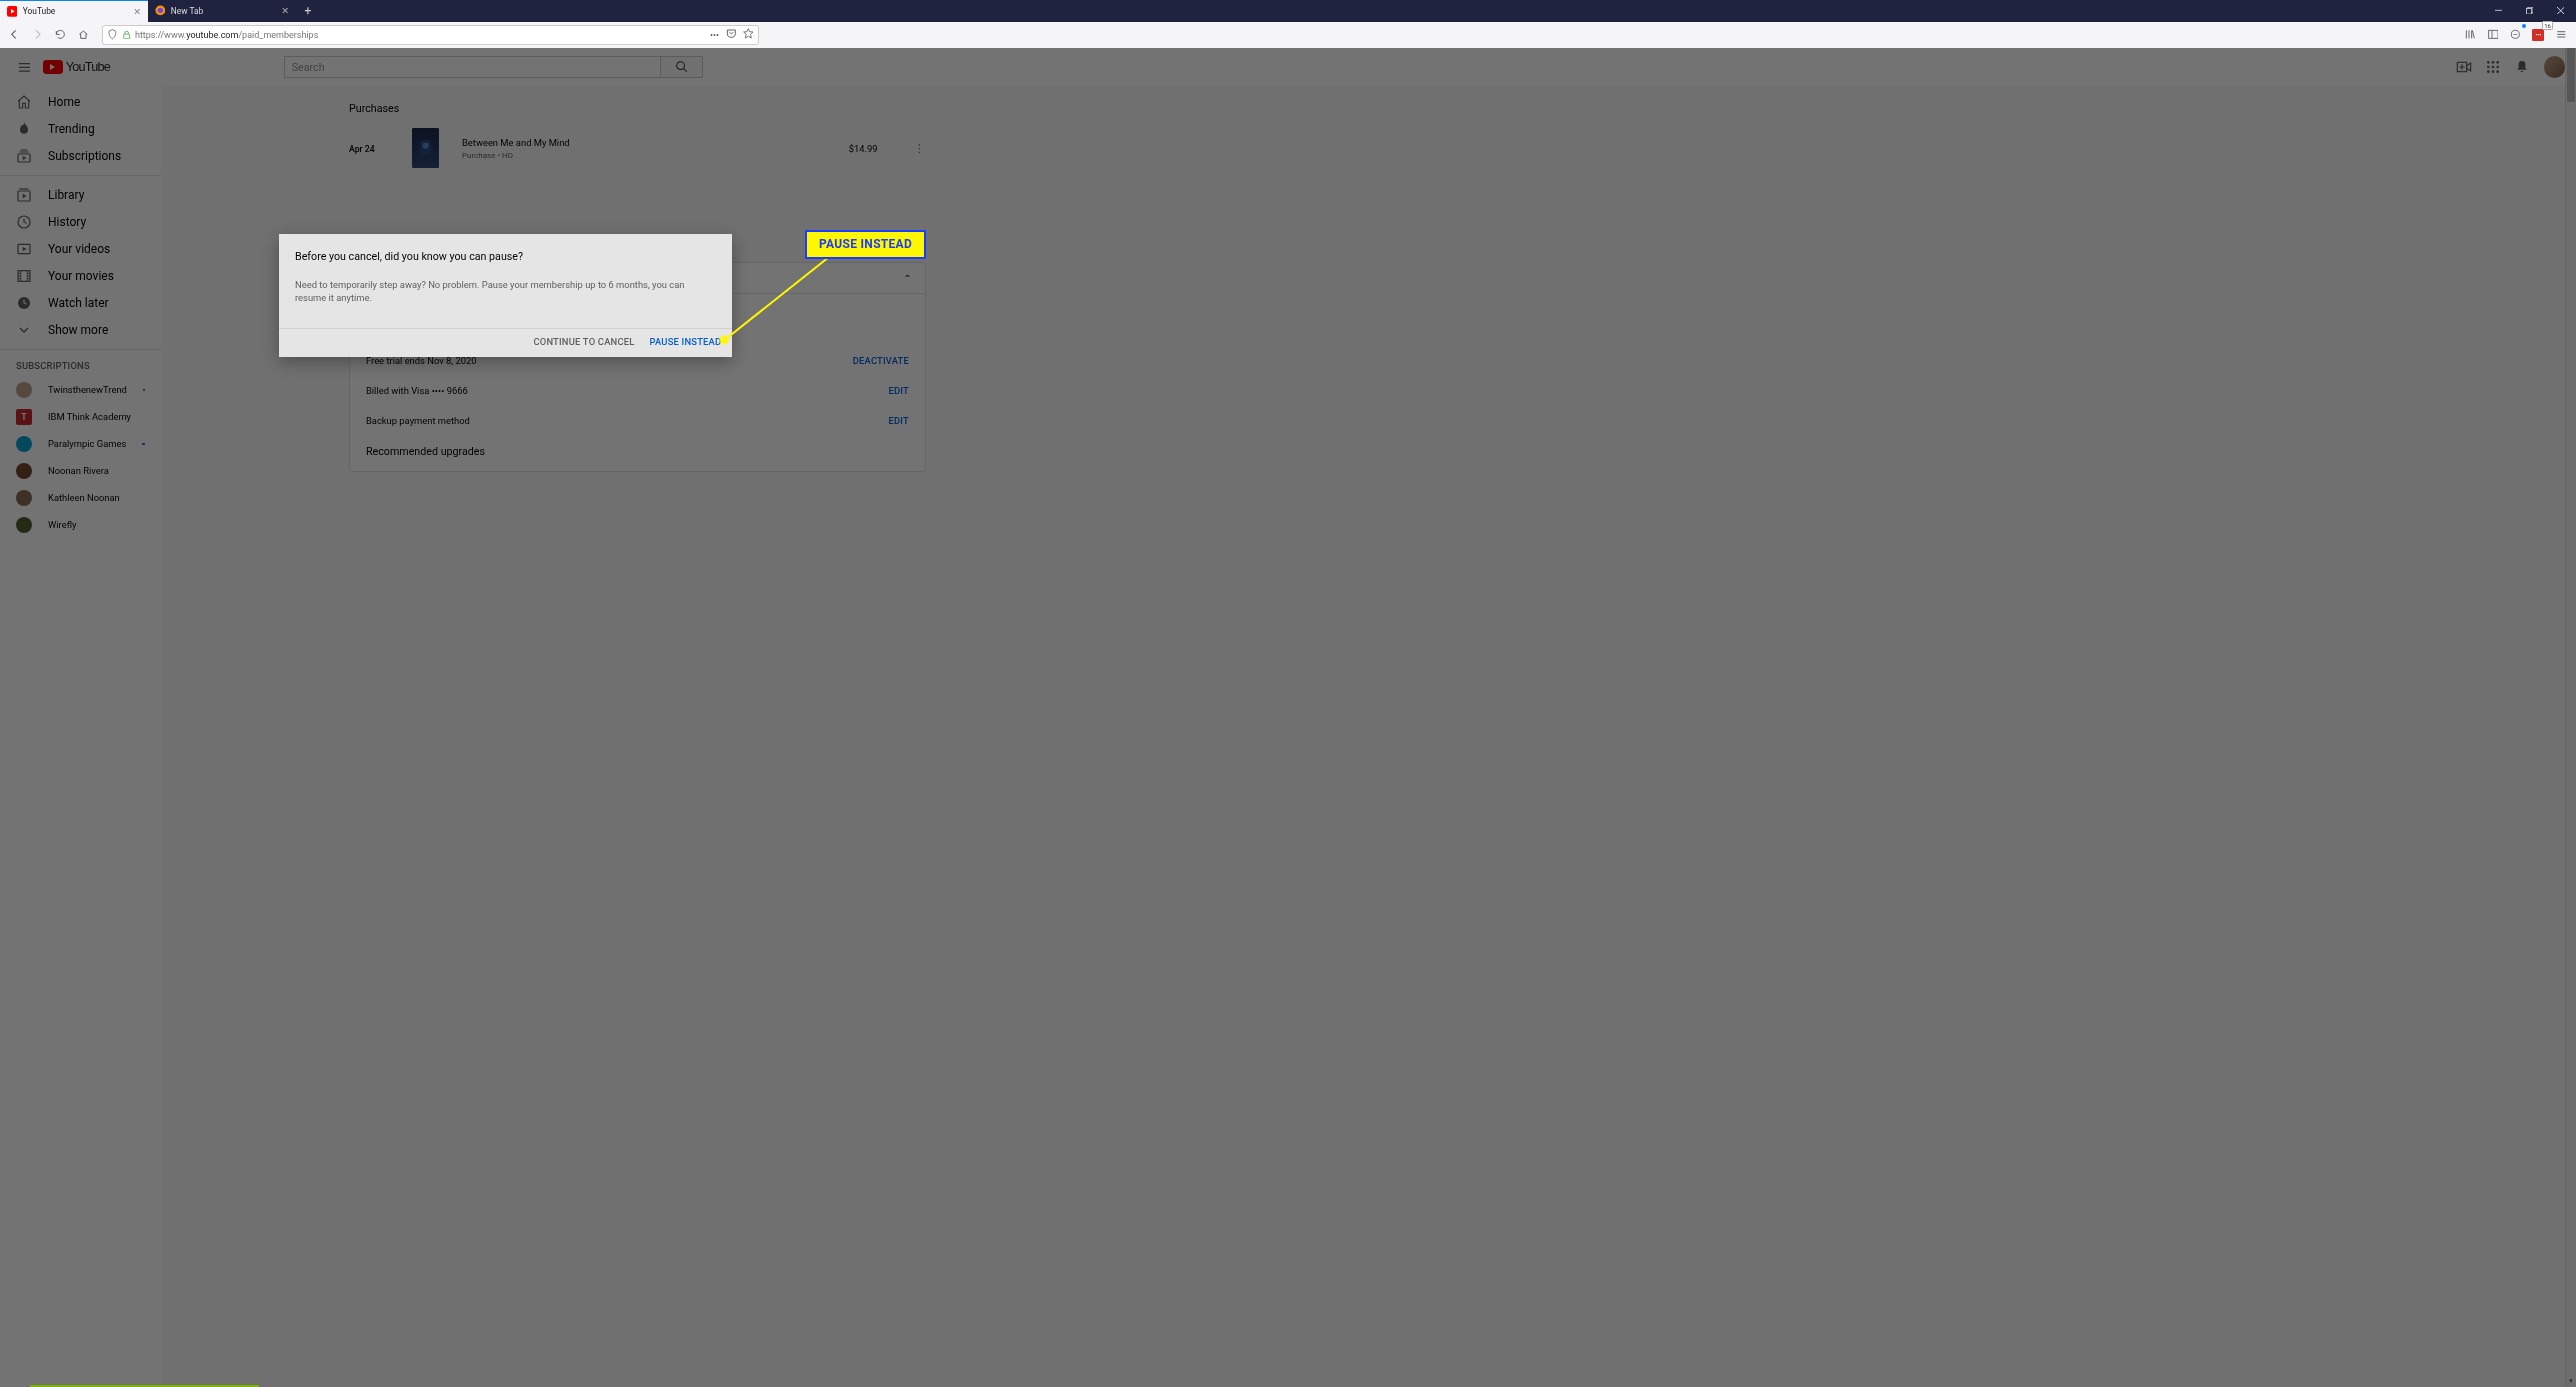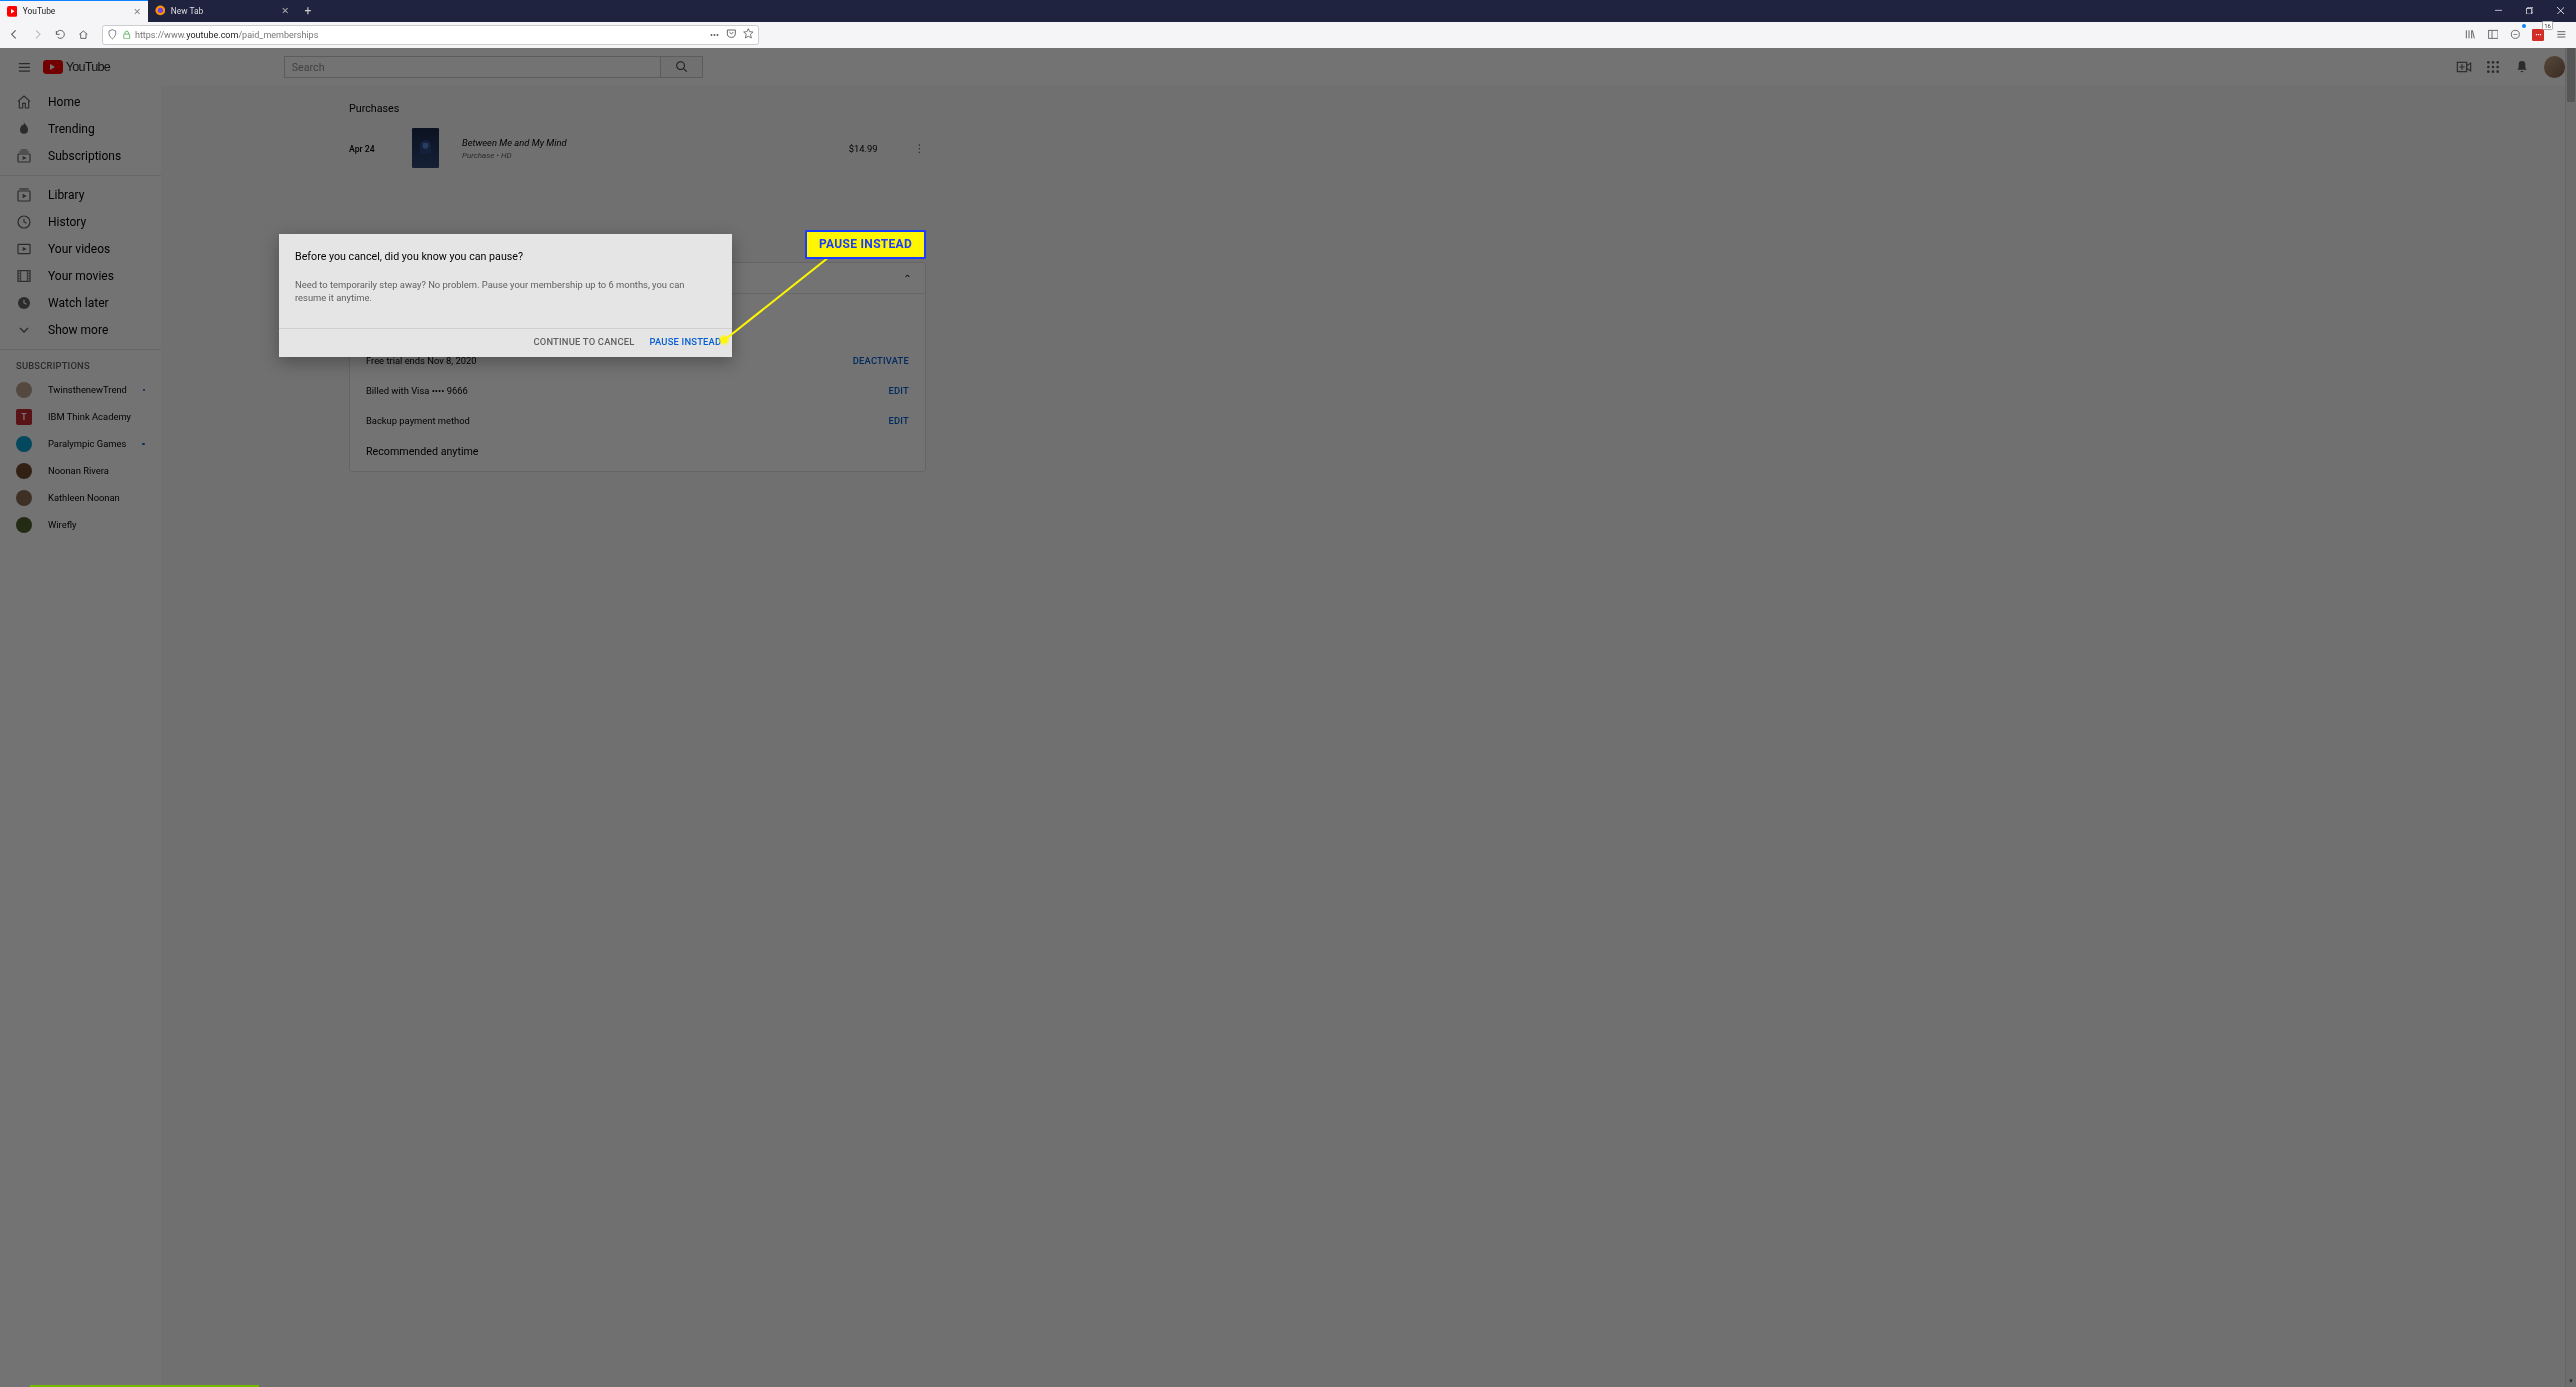--- a/index.html
+++ b/index.html
@@ -59,21 +59,21 @@
   .sub-av { width:16px; height:16px; border-radius:50%; background:#ccc; flex:none; }
   .sub-dot { width:2.7px; height:2.7px; border-radius:50%; background:#065fd4; margin-left:auto; }
 
   .main { flex:1; overflow-y:auto; padding: 16px 0 0 0; position:relative; }
   .content { max-width: 577px; margin-left: 188px; }
   .section-title { font-size: 10.7px; color:#030303; font-weight:400; margin-bottom: 13.4px; }
   .purchase-row { display:flex; gap: 23px; align-items:center; margin-bottom: 27px; }
   .p-date { width: 40px; font-size: 8.7px; color: #030303; font-weight:500; padding-top:1.3px; }
   .p-thumb { width: 27px; height: 40px; background: linear-gradient(#1a2a4a,#304878); border-radius: 1.3px; position:relative; }
   .p-thumb::after { content:''; position:absolute; left:8px; top:12px; width:10.7px; height:13.4px; border-radius:6.7px 6.7px 0 0; background: radial-gradient(circle at 50% 40%, #5a8ad0 30%, #2a4a80 31%); }
-  .p-meta { flex:1;font-style:italic; }
+  .p-meta { flex:1; }
   .p-title { font-size: 9.4px; color:#030303; margin-bottom:2.7px; }
   .p-sub { font-size: 8px; color:#606060; }
   .p-price { font-size: 9.4px; color:#030303; font-weight: 400; margin-right: 12px;}
   .p-more { color:#606060; width:13.4px; text-align:center; }
 
   .card { background:#fff; border:0.7px solid #e0e0e0; border-radius: 2.7px; padding: 0; margin-top: 94px; }
   .card-head { display:flex; align-items:center; padding: 9.4px 13.4px; border-bottom:0.7px solid #e5e5e5; font-size:10px; color:#030303; }
   .card-head .chev { margin-left:auto; }
   .card-body { padding: 13.4px 16px; }
   .hello { font-size: 10.7px; color:#030303; margin-bottom: 1.3px; }
@@ -425,21 +425,21 @@
               <span class="act">DEACTIVATE</span>
             </div>
             <div class="row">
               <span class="label">Billed with Visa •••• 9666</span>
               <span class="act">EDIT</span>
             </div>
             <div class="row">
               <span class="label">Backup payment method</span>
               <span class="act">EDIT</span>
             </div>
-            <div class="rec">Recommended anytime</div>
+            <div class="rec">Recommended upgrades</div>
           </div>
         </div>
       </div>
     </div>
   </div>
 
   <div class="vscroll">
     <div class="arrow up">▴</div>
     <div class="thumb"></div>
     <div class="arrow down">▾</div>

